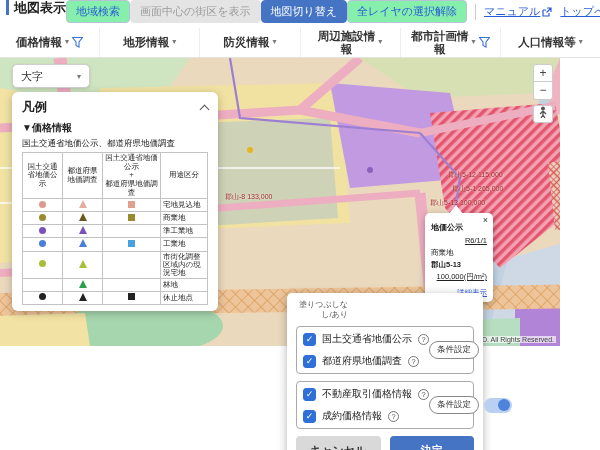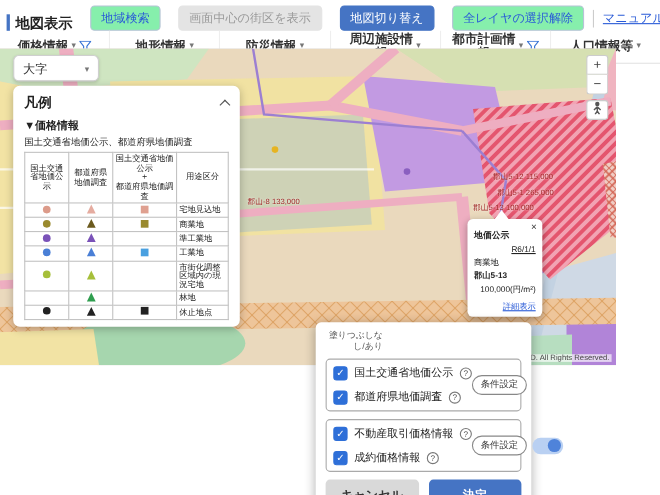--- a/index.html
+++ b/index.html
@@ -1,20 +1,20 @@
 <!DOCTYPE html>
 <html><head>
 <meta charset="utf-8">
 <style>
   html,body{margin:0;padding:0;width:600px;height:450px;background:#fff;
     font-family:"Liberation Sans","DejaVu Sans",sans-serif;overflow:hidden;position:relative;}
   *{box-sizing:border-box;}
 
   
-  .topbar{height:28px;display:flex;align-items:flex-end;padding:0 6px;gap:16px;}
+  .topbar{height:28px;display:flex;align-items:flex-start;padding:0 6px;gap:0;}
   .app-title{font-size:13px;font-weight:bold;color:#222;border-left:3px solid #4574c4;
     padding-left:5px;line-height:15px;white-space:nowrap;}
   .btn{font-size:11px;border-radius:4px;padding:3px 9px;white-space:nowrap;cursor:pointer;border:1px solid #b6c3d6;background:#86efac;color:#2a5bd7;}
   .btn.disabled{background:#e4e4e4;border-color:#e4e4e4;color:#9a9a9a;}
   .btn.primary{background:#4574c4;border-color:#4574c4;color:#fff;}
   .topbar-right{margin-left:auto;display:flex;align-items:center;gap:8px;}
   .vdiv{width:1px;height:16px;background:#ccc;}
   .tlink{font-size:11px;color:#2a5bd7;text-decoration:underline;white-space:nowrap;display:flex;align-items:center;gap:2px;cursor:pointer;}
   .extico{width:10px;height:10px;display:inline-block;}
 
@@ -22,21 +22,21 @@
   .menubar{height:30px;display:flex;border-bottom:1px solid #e3e3e3;}
   .menu-item{flex:1;display:flex;align-items:center;justify-content:center;gap:3px;
     font-size:11.5px;font-weight:bold;color:#333;border-right:1px solid #eee;cursor:pointer;text-align:center;line-height:1.1;}
   .menu-item:last-child{border-right:none;text-align:right;}
   .menu-item .wrap5{max-width:5em;display:inline-block;}
   .caret{color:#777;font-size:8px;}
   .caret::after{content:"▾";}
   .funnel{width:11px;height:11px;}
 
   
-  .map{position:absolute;left:0;top:44px;width:560px;height:288px;overflow:hidden;background:#e5e5e5;}
+  .map{position:absolute;left:0;top:58px;width:560px;height:288px;overflow:hidden;background:#86efac;}
   .map svg.bg{position:absolute;left:0;top:0;}
   .maplabel{position:absolute;font-size:7px;color:#9c1f1f;white-space:nowrap;text-shadow:0 0 2px #fff;}
 
   .oaza{position:absolute;left:12px;top:6px;width:78px;height:24px;background:#fff;border:1px solid #cfcfcf;
     border-radius:5px;display:flex;align-items:center;justify-content:space-between;padding:0 8px;font-size:11px;color:#333;cursor:pointer;box-shadow:0 1px 3px rgba(0,0,0,.15);}
 
   .zoomctl{position:absolute;right:7px;top:6px;width:20px;display:flex;flex-direction:column;gap:0;}
   .zbtn{width:20px;height:18px;background:#fff;border:1px solid #ccc;font-size:12px;line-height:16px;text-align:center;color:#444;cursor:pointer;}
   .zbtn.zin{border-radius:3px 3px 0 0;}
   .zbtn.zout{border-radius:0 0 3px 3px;border-top:none;}
@@ -67,21 +67,21 @@
   
   .popup{position:absolute;left:425px;top:155px;width:68px;background:#fff;border-radius:5px;
     box-shadow:0 2px 7px rgba(0,0,0,.3);padding:5px 6px 4px;font-size:7.5px;color:#222;}
   .popup .tail{position:absolute;top:-8px;left:24px;width:0;height:0;border-left:7px solid transparent;
     border-right:7px solid transparent;border-bottom:9px solid #fff;}
   .popup .close{position:absolute;top:3px;right:5px;font-size:9px;color:#333;cursor:pointer;line-height:1;}
   .popup .ptitle{font-weight:bold;font-size:8px;margin-top:4px;}
   .popup .pdate{text-align:right;margin:3px 0;text-decoration:underline;}
   .popup .puse{margin:2px 0;}
   .popup .ppoint{margin:2px 0;font-weight:bold;}
-  .popup .pprice{margin:2px 0;text-align:right;}
+  .popup .pprice{margin:2px 0;text-align:right;text-decoration:underline;}
   .popup .plink{display:block;text-align:right;color:#2a5bd7;text-decoration:underline;margin-top:6px;cursor:pointer;}
 
   
   .panel{position:absolute;left:287px;top:293px;width:196px;background:#fff;border-radius:5px;
     box-shadow:0 2px 10px rgba(0,0,0,.3);padding:7px 9px 9px;}
   .p-top{display:flex;align-items:flex-start;justify-content:space-between;margin-bottom:6px;}
   .chkrow{display:flex;align-items:center;gap:6px;}
   .chk{width:13px;height:13px;border:1.5px solid #9a9a9a;border-radius:3px;background:#fff;flex:0 0 auto;cursor:pointer;
     display:flex;align-items:center;justify-content:center;font-size:9px;color:#fff;}
   .chk.on{background:#2e6fd8;border-color:#2e6fd8;}

